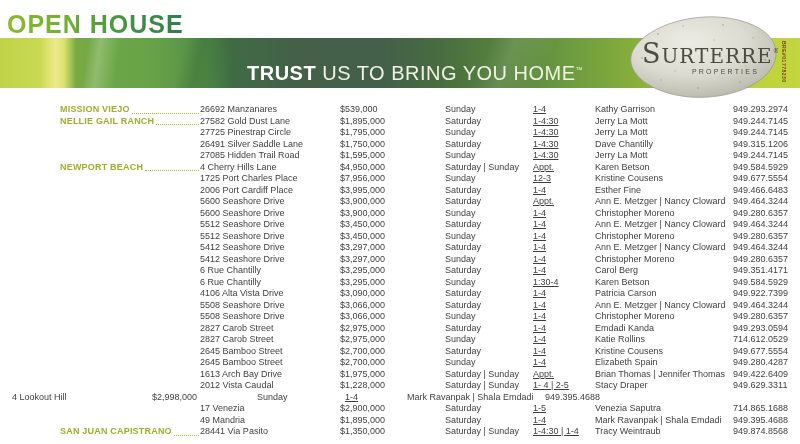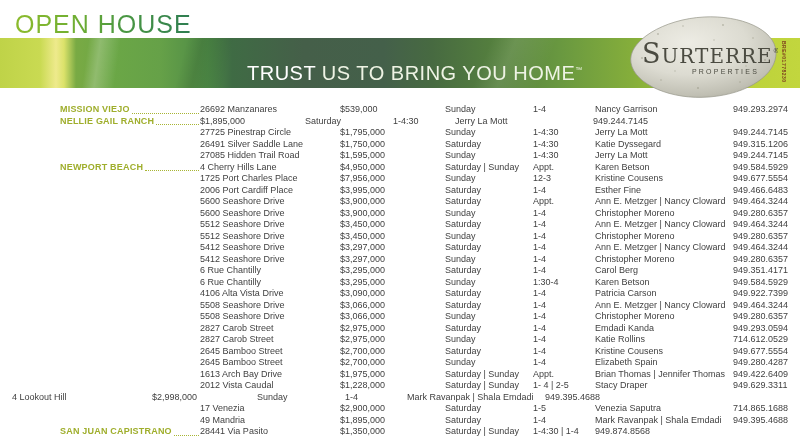--- a/index.html
+++ b/index.html
@@ -4,22 +4,22 @@
 <style>
   html,body{margin:0;padding:0;}
   body{
     width:800px;height:444px;position:relative;overflow:hidden;
     background:#ffffff;
     font-family:"Liberation Sans",sans-serif;
     color:#3f3f3f;
   }
   
   .page-title{
-    position:absolute;left:15px;top:12px;
-    font-size:25px;font-weight:normal;letter-spacing:1px;line-height:1;
+    position:absolute;left:7px;top:12px;
+    font-size:25px;font-weight:bold;letter-spacing:1px;line-height:1;
     color:#55953c;
     background:linear-gradient(90deg,#8cbb2c 0%,#6fae33 35%,#4b9841 60%,#2e7d52 100%);
     -webkit-background-clip:text;background-clip:text;
     -webkit-text-fill-color:transparent;
     white-space:nowrap;
   }
   .banner{
     position:absolute;left:0;top:38px;width:800px;height:50px;
     background:linear-gradient(90deg,
       #bfd348 0%,#c9da52 5%,#eeea8c 7%,#dbe26a 8%,
@@ -32,42 +32,42 @@
     content:"";position:absolute;inset:0;
     background:
       linear-gradient(104deg,transparent 23%,rgba(0,0,0,.10) 25%,transparent 29%),
       linear-gradient(98deg,transparent 11%,rgba(255,255,255,.22) 12.5%,transparent 15%),
       linear-gradient(112deg,transparent 60%,rgba(255,255,255,.10) 63%,transparent 68%);
   }
   .tagline{
     position:absolute;left:247px;bottom:3px;
     font-size:20px;letter-spacing:.5px;color:#eef3e4;white-space:nowrap;
   }
-  .tagline .bold{font-weight:normal;color:#ffffff;}
+  .tagline .bold{font-weight:bold;color:#ffffff;}
   .tagline sup{font-size:7px;}
   .logo{position:absolute;left:628px;top:16px;z-index:3;}
   .license{
     position:absolute;left:781px;top:41px;height:46px;z-index:4;
     writing-mode:vertical-rl;
     font-size:5px;letter-spacing:.5px;color:#7e3f1e;font-weight:bold;
   }
   
   .table{
     position:absolute;left:12px;top:104px;width:788px;
   }
   .row{display:flex;line-height:11.5px;font-size:9px;}
   .cell{white-space:nowrap;overflow:hidden;}
   .city{width:188px;display:flex;}
   .city-label{color:#9fae2c;font-weight:bold;letter-spacing:.2px;padding-left:48px;}
   .leader{flex:1;border-bottom:1px dotted #a8b534;margin:0 1px 2px 2px;align-self:flex-end;height:8px;}
   .city.no-leader .leader{border-bottom:none;}
   .address{width:140px;}
   .price{width:105px;}
   .day{width:88px;}
-  .time{width:62px;}
+  .time{width:62px;text-decoration:underline;}
   .agent{width:138px;}
   .phone{flex:1;}
 </style>
 </head>
 <body>
 
 <div class="page-title">OPEN HOUSE</div>
 
 <div class="banner">
   <div class="tagline">
@@ -112,29 +112,30 @@
 <div class="table">
   <div class="row">
     <div class="cell city">
       <span class="city-label">MISSION VIEJO</span>
       <span class="leader"></span>
     </div>
     <div class="cell address">26692 Manzanares</div>
     <div class="cell price">$539,000</div>
     <div class="cell day">Sunday</div>
     <div class="cell time">1-4</div>
-    <div class="cell agent">Nancy Garrison</div>
+    <div class="cell agent">Kathy Garrison</div>
     <div class="cell phone">949.293.2974</div>
   </div>
 
   <div class="row">
     <div class="cell city">
       <span class="city-label">NELLIE GAIL RANCH</span>
       <span class="leader"></span>
     </div>
+    <div class="cell address">27582 Gold Dust Lane</div>
     <div class="cell price">$1,895,000</div>
     <div class="cell day">Saturday</div>
     <div class="cell time">1-4:30</div>
     <div class="cell agent">Jerry La Mott</div>
     <div class="cell phone">949.244.7145</div>
   </div>
 
   <div class="row">
     <div class="cell city no-leader">
       <span class="city-label"></span>
@@ -150,21 +151,21 @@
 
   <div class="row">
     <div class="cell city no-leader">
       <span class="city-label"></span>
       <span class="leader"></span>
     </div>
     <div class="cell address">26491 Silver Saddle Lane</div>
     <div class="cell price">$1,750,000</div>
     <div class="cell day">Saturday</div>
     <div class="cell time">1-4:30</div>
-    <div class="cell agent">Katie Dyssegard</div>
+    <div class="cell agent">Dave Chantilly</div>
     <div class="cell phone">949.315.1206</div>
   </div>
 
   <div class="row">
     <div class="cell city no-leader">
       <span class="city-label"></span>
       <span class="leader"></span>
     </div>
     <div class="cell address">27085 Hidden Trail Road</div>
     <div class="cell price">$1,595,000</div>
@@ -471,15 +472,16 @@
 
   <div class="row">
     <div class="cell city">
       <span class="city-label">SAN JUAN CAPISTRANO</span>
       <span class="leader"></span>
     </div>
     <div class="cell address">28441 Via Pasito</div>
     <div class="cell price">$1,350,000</div>
     <div class="cell day">Saturday | Sunday</div>
     <div class="cell time">1-4:30 | 1-4</div>
+    <div class="cell agent">Tracy Weintraub</div>
     <div class="cell phone">949.874.8568</div>
   </div>
 </div>
 
 </body></html>

